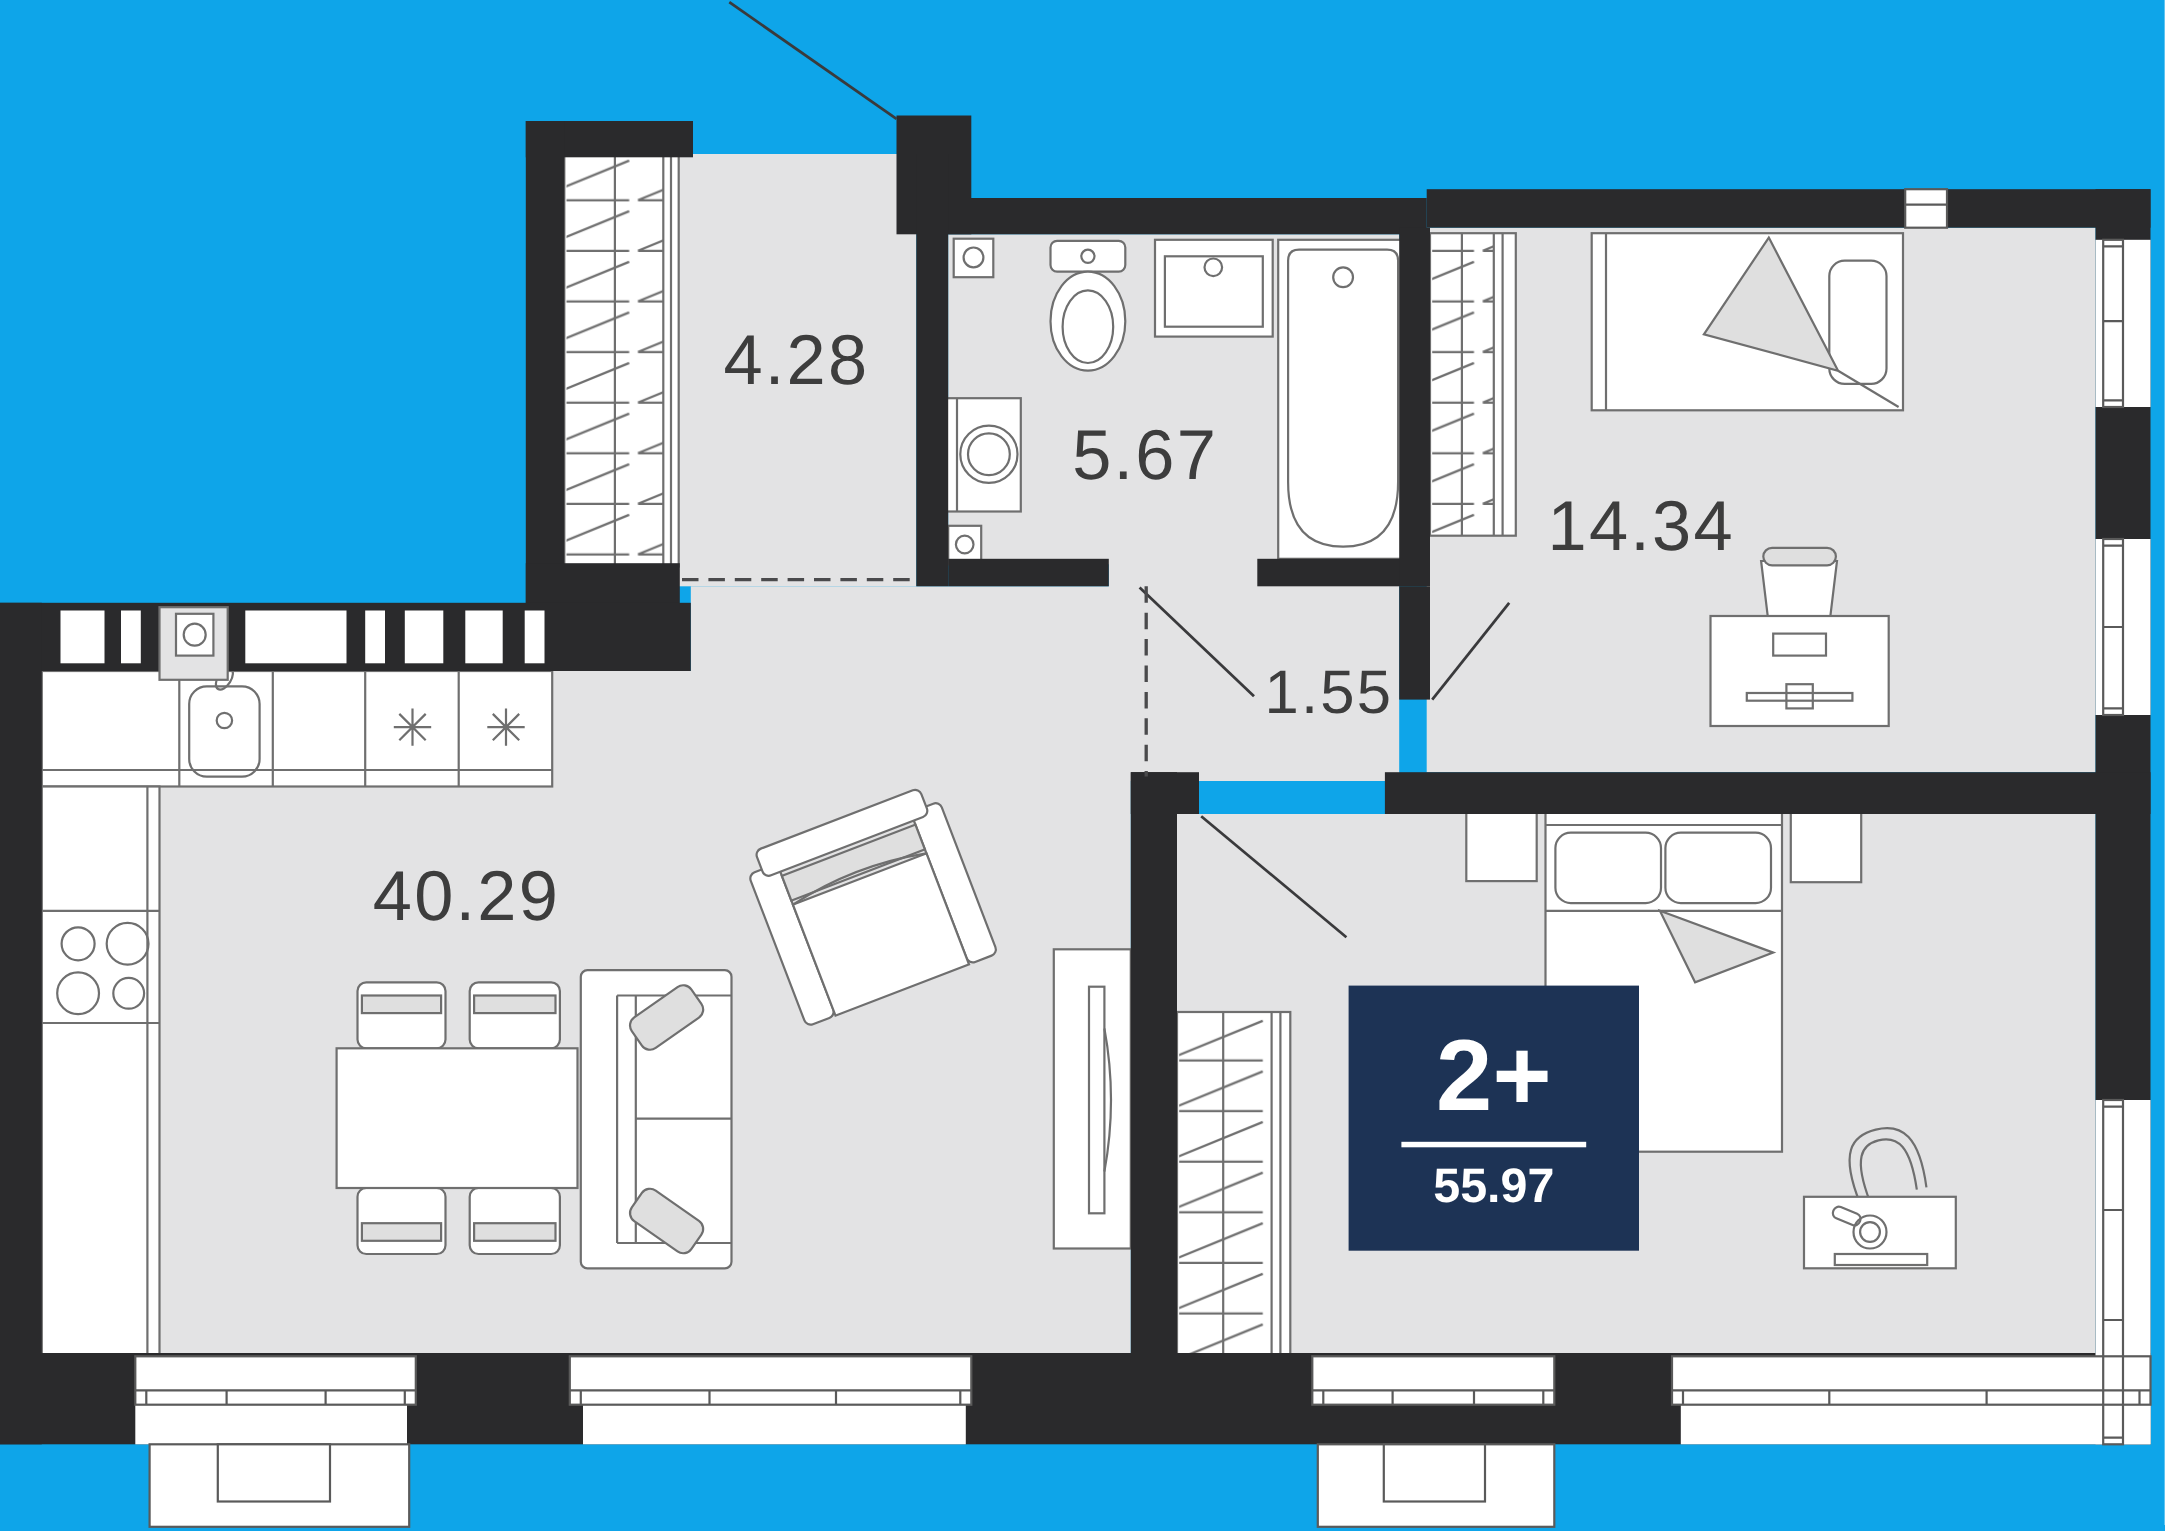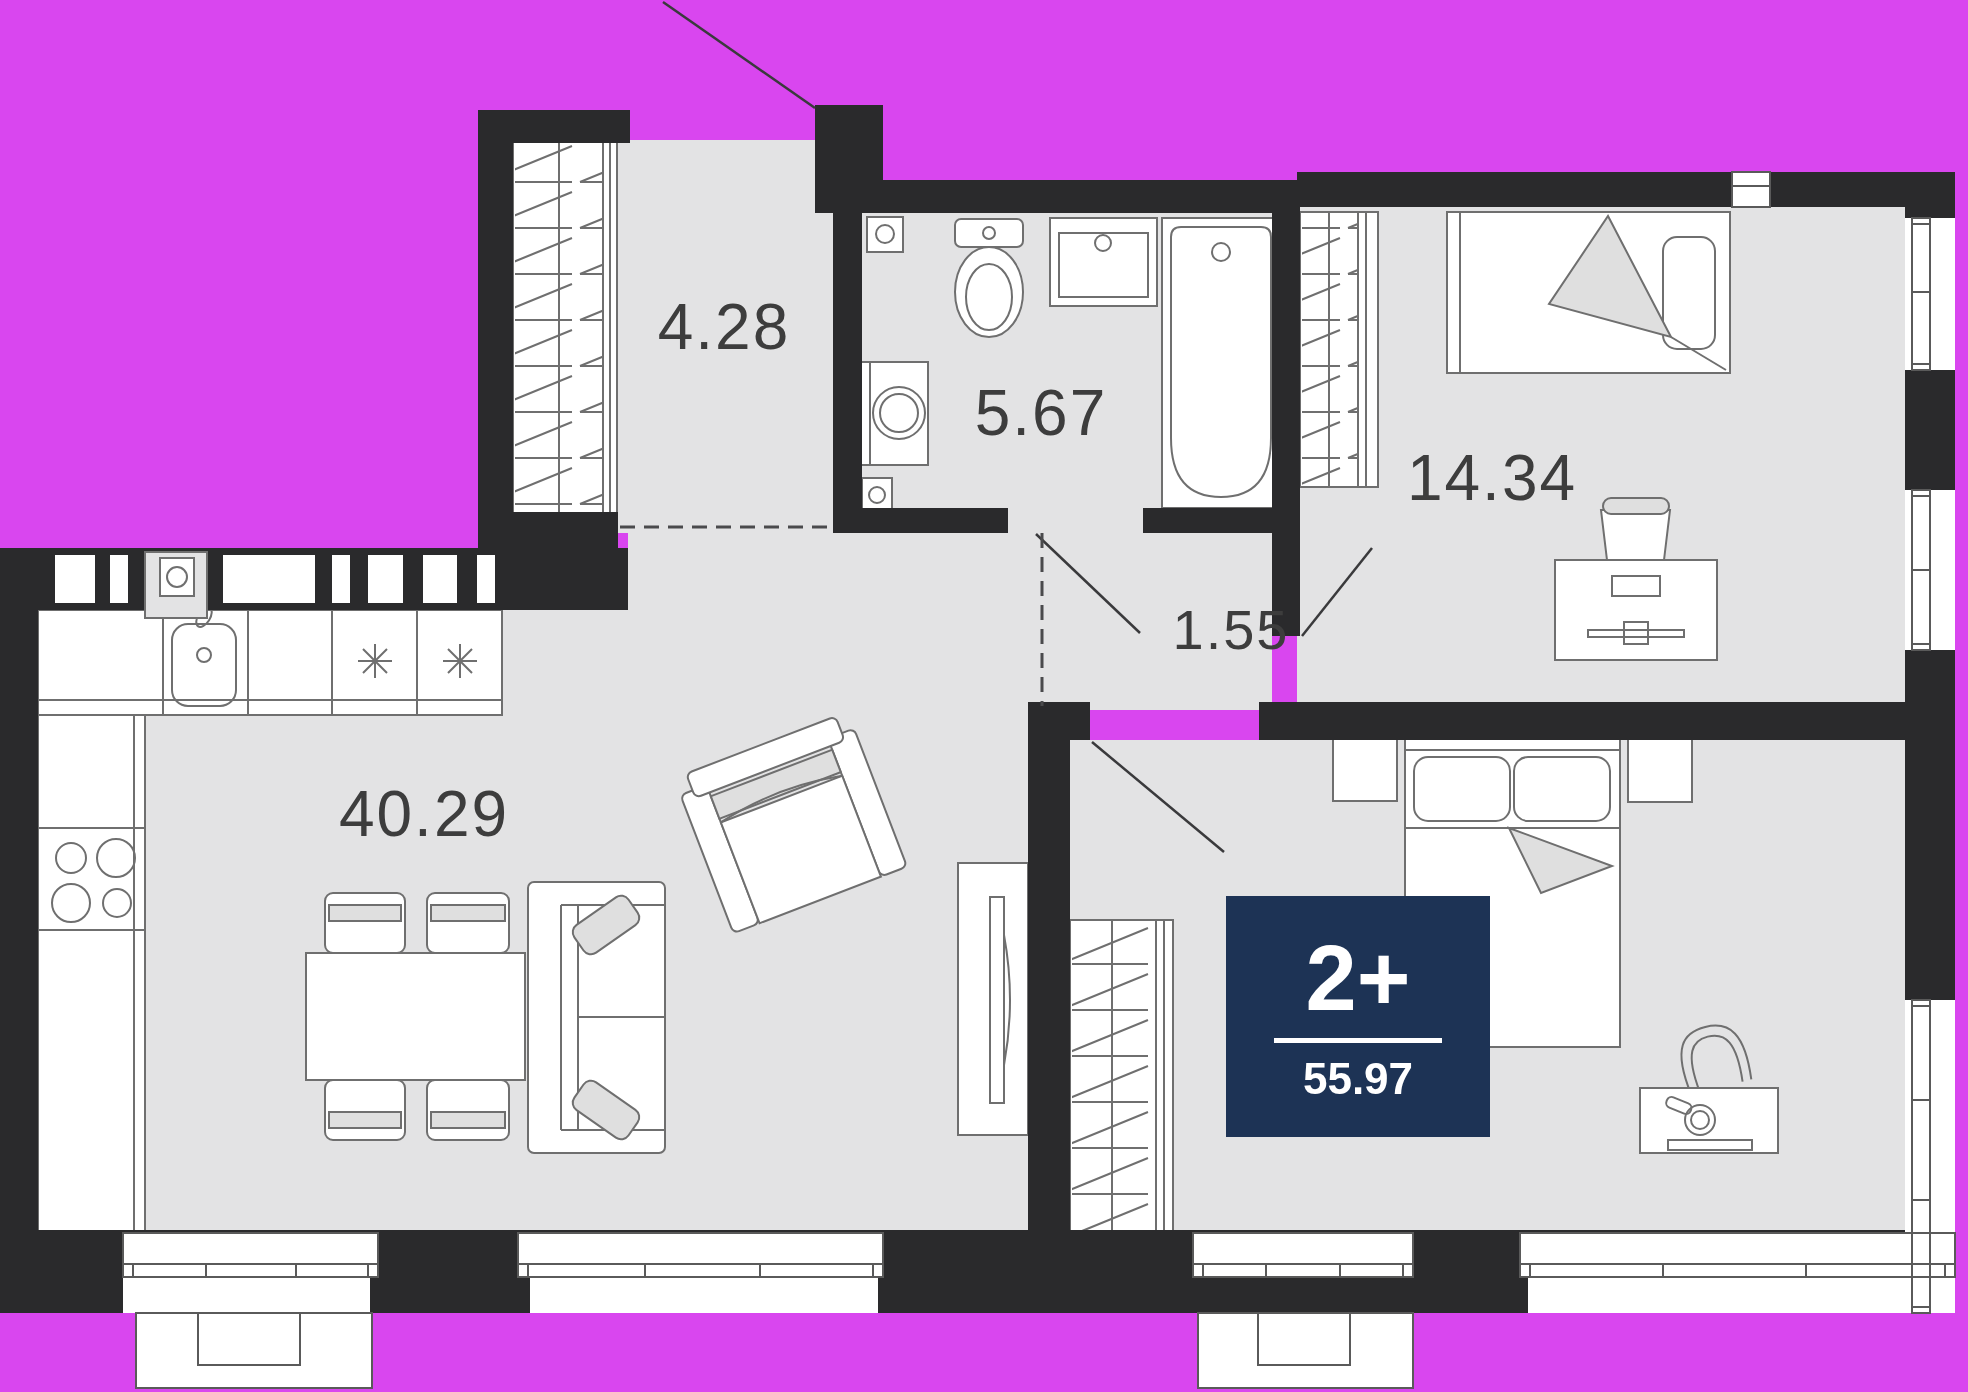--- a/index.html
+++ b/index.html
@@ -1,31 +1,31 @@
 <!DOCTYPE html>
 <html style="--wall: #2a2a2c; --floor: #e3e3e4; --badge_bg: #1d3355; --badge_text: #ffffff; --line: #6f6f6f; --label: #3d3d3d; --accent: #dfdfdf;"><head>
 <meta charset="utf-8">
 <style>
   html,body{margin:0;padding:0;background:#fff;}
-  #stage{position:relative;width:1968px;height:1392px;background:#d946ef;overflow:hidden;
+  #stage{position:relative;width:1968px;height:1392px;background:#0ea5e9;overflow:hidden;
          font-family:"Liberation Sans",sans-serif;}
   svg{position:absolute;left:0;top:0;}
   .floor{fill:var(--floor,#e3e3e4);}
   .wall{fill:var(--wall,#2a2a2c);}
   .slot{fill:#ffffff;}
   .furn{fill:#ffffff;stroke:var(--line,#6f6f6f);stroke-width:2;}
   .furnline{fill:none;stroke:var(--line,#6f6f6f);stroke-width:2;}
   .accent{fill:var(--accent,#dfdfdf);stroke:var(--line,#6f6f6f);stroke-width:2;}
   .wf{fill:none;stroke:#5a5a5a;stroke-width:2;}
   .wfw{fill:#ffffff;stroke:#5a5a5a;stroke-width:2;}
   .swing{fill:none;stroke:#3a3a3c;stroke-width:2.5;}
   .dash{fill:none;stroke:#4a4a4c;stroke-width:3;stroke-dasharray:15 9;}
   .room-label{position:absolute;transform:translate(-50%,-50%);
       font-size:64px;font-weight:400;letter-spacing:2px;color:var(--label,#3d3d3d);white-space:nowrap;}
-  .room-label.small{font-size:56px;margin-left:23px;}
+  .room-label.small{font-size:56px;}
   .badge{position:absolute;left:1226px;top:896px;width:264px;height:241px;
       background:var(--badge_bg,#1d3355);color:var(--badge_text,#fff);
       display:flex;flex-direction:column;align-items:center;justify-content:center;gap:14px;}
   .badge .type{font-size:92px;font-weight:bold;line-height:1;}
   .badge .divider{width:168px;height:5px;background:var(--badge_text,#fff);}
   .badge .area{font-size:44px;font-weight:bold;line-height:1;}
 </style>
 </head>
 <body>
 

